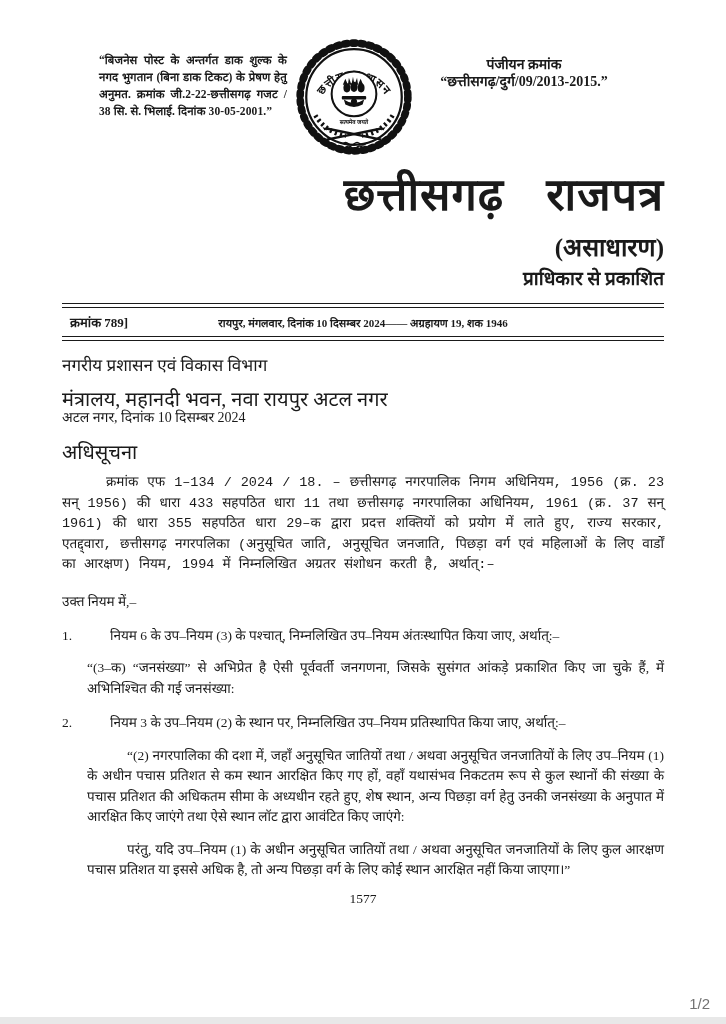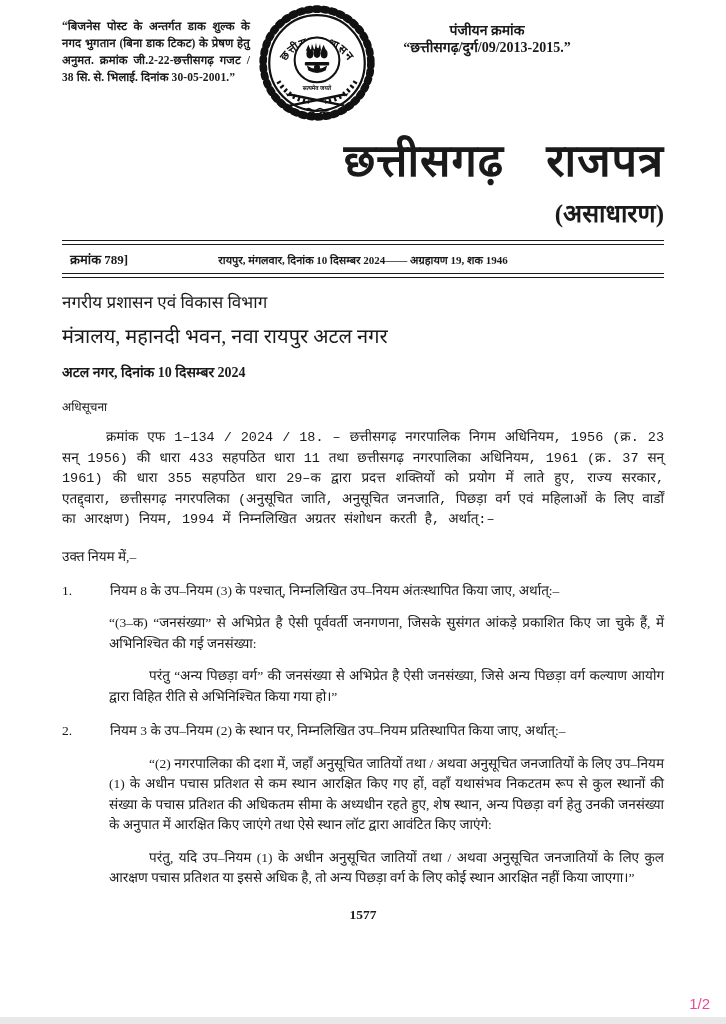--- a/index.html
+++ b/index.html
@@ -4,21 +4,21 @@
 <style>
   html,body{margin:0;padding:0;}
   body{
     width:726px;height:1024px;overflow:hidden;position:relative;
     background:#ffffff;color:#1a1a1a;
     font-family:"Liberation Serif","DejaVu Serif",serif;
   }
   .doc{padding:0 62px;position:relative;}
 
   
-  .header{display:flex;justify-content:flex-start;align-items:flex-start;}
+  .header{display:flex;justify-content:center;align-items:flex-start;padding-top:34px;}
   .notice-left{
     width:188px;margin-top:18px;font-weight:bold;font-size:11.5px;line-height:17px;
     text-align:justify;letter-spacing:.1px;
   }
   .emblem-wrap{width:126px;height:126px;flex:0 0 auto;margin:0 4px;}
   .reg-right{width:206px;margin-top:22px;font-weight:bold;font-size:14px;line-height:17px;text-align:center;}
 
   
   .masthead{text-align:right;margin-top:10px;}
   .gazette-title{font-size:45px;font-weight:bold;line-height:50px;letter-spacing:1px;}
@@ -30,39 +30,39 @@
   .issue-block{margin-top:12px;}
   .rule-double{height:3px;border-top:1px solid #1a1a1a;border-bottom:1px solid #1a1a1a;}
   .issue-row{position:relative;height:28px;display:flex;align-items:center;}
   .issue-number{position:absolute;left:8px;font-weight:bold;font-size:13px;}
   .issue-date{width:100%;text-align:center;font-weight:bold;font-size:11px;}
 
   
   .dept{text-align:left;}
   .dept-l1{font-size:17px;margin-top:14px;line-height:22px;}
   .dept-l2{font-size:20px;margin-top:12px;line-height:20px;}
-  .place-date{font-size:14px;margin-top:18px;line-height:18px;font-weight:bold;}
-  .notice-heading{font-size:12px;margin-top:15px;line-height:20px;}
+  .place-date{font-size:14px;line-height:18px;}
+  .notice-heading{font-size:20px;margin-top:15px;line-height:20px;}
 
   
   .body-text{font-size:13.5px;line-height:20.5px;text-align:justify;}
   .intro{margin-top:11px;text-indent:44px;font-family:Liberation Mono, monospace;}
   .amend-heading{text-align:center;font-size:15px;font-weight:bold;margin-top:14px;line-height:20px;}
   .preamble{margin-top:16px;font-size:13.5px;line-height:20px;}
   .item{display:flex;margin-top:14px;}
   .item-num{width:48px;flex:0 0 auto;font-size:13.5px;line-height:20.5px;}
   .item-text{flex:1;}
-  .sub{margin-top:12px;margin-left:47px;}
+  .sub{margin-top:12px;margin-left:25px;}
   .sub.indent{text-indent:40px;}
 
-  .page-number{text-align:center;font-size:13.5px;font-weight:bold;margin-top:18px;}
+  .page-number{text-align:center;font-size:13.5px;font-weight:normal;margin-top:10px;}
 
   
   .viewer-indicator{
-    position:absolute;right:16px;bottom:12px;color:#ec4899;font-size:15px;
+    position:absolute;right:16px;bottom:12px;color:#737373;font-size:15px;
     font-family:"Liberation Sans","DejaVu Sans",sans-serif;
   }
   .viewer-strip{position:absolute;left:0;bottom:0;width:100%;height:7px;background:#e8e8e8;}
 </style>
 </head>
 <body>
 
 <div class="doc">
 
   <div class="header">
@@ -116,20 +116,21 @@
       <div>पंजीयन क्रमांक</div>
       <div>“छत्तीसगढ़/दुर्ग/09/2013-2015.”</div>
     </div>
   </div>
 
   <div class="masthead">
     <div class="gazette-title">
       <span class="w1">छत्तीसगढ़</span><span>राजपत्र</span>
     </div>
     <div class="gazette-sub">(असाधारण)</div>
+    <div class="gazette-pub">प्राधिकार से प्रकाशित</div>
   </div>
 
   <div class="issue-block">
     <div class="rule-double"></div>
     <div class="issue-row">
       <span class="issue-number">क्रमांक 789]</span>
       <span class="issue-date">रायपुर, मंगलवार, दिनांक 10 दिसम्बर 2024—— अग्रहायण 19, शक 1946</span>
     </div>
     <div class="rule-double"></div>
   </div>
@@ -141,24 +142,23 @@
     <div class="notice-heading">अधिसूचना</div>
   </div>
 
   <div class="body-text intro">क्रमांक एफ 1–134 / 2024 / 18. – छत्तीसगढ़ नगरपालिक निगम अधिनियम, 1956 (क्र. 23 सन् 1956) की धारा 433 सहपठित धारा 11 तथा छत्तीसगढ़ नगरपालिका अधिनियम, 1961 (क्र. 37 सन् 1961) की धारा 355 सहपठित धारा 29–क द्वारा प्रदत्त शक्तियों को प्रयोग में लाते हुए, राज्य सरकार, एतद्द्वारा, छत्तीसगढ़ नगरपलिका (अनुसूचित जाति, अनुसूचित जनजाति, पिछड़ा वर्ग एवं महिलाओं के लिए वार्डों का आरक्षण) नियम, 1994 में निम्नलिखित अग्रतर संशोधन करती है, अर्थात्:–</div>
 
 
   <div class="preamble">उक्त नियम में,–</div>
 
   <div class="item">
     <div class="item-num">1.</div>
-    <div class="item-text body-text">नियम 8 के उप–नियम (3) के पश्चात्, निम्नलिखित उप–नियम अंतःस्थापित किया जाए, अर्थात्:–</div>
+    <div class="item-text body-text">नियम 6 के उप–नियम (3) के पश्चात्, निम्नलिखित उप–नियम अंतःस्थापित किया जाए, अर्थात्:–</div>
   </div>
   <div class="body-text sub">“(3–क) “जनसंख्या” से अभिप्रेत है ऐसी पूर्ववर्ती जनगणना, जिसके सुसंगत आंकड़े प्रकाशित किए जा चुके हैं, में अभिनिश्चित की गई जनसंख्या:</div>
-  <div class="body-text sub indent">परंतु “अन्य पिछड़ा वर्ग” की जनसंख्या से अभिप्रेत है ऐसी जनसंख्या, जिसे अन्य पिछड़ा वर्ग कल्याण आयोग द्वारा विहित रीति से अभिनिश्चित किया गया हो।”</div>
 
   <div class="item">
     <div class="item-num">2.</div>
     <div class="item-text body-text">नियम 3 के उप–नियम (2) के स्थान पर, निम्नलिखित उप–नियम प्रतिस्थापित किया जाए, अर्थात्:–</div>
   </div>
   <div class="body-text sub indent">“(2) नगरपालिका की दशा में, जहाँ अनुसूचित जातियों तथा / अथवा अनुसूचित जनजातियों के लिए उप–नियम (1) के अधीन पचास प्रतिशत से कम स्थान आरक्षित किए गए हों, वहाँ यथासंभव निकटतम रूप से कुल स्थानों की संख्या के पचास प्रतिशत की अधिकतम सीमा के अध्यधीन रहते हुए, शेष स्थान, अन्य पिछड़ा वर्ग हेतु उनकी जनसंख्या के अनुपात में आरक्षित किए जाएंगे तथा ऐसे स्थान लॉट द्वारा आवंटित किए जाएंगे:</div>
   <div class="body-text sub indent">परंतु, यदि उप–नियम (1) के अधीन अनुसूचित जातियों तथा / अथवा अनुसूचित जनजातियों के लिए कुल आरक्षण पचास प्रतिशत या इससे अधिक है, तो अन्य पिछड़ा वर्ग के लिए कोई स्थान आरक्षित नहीं किया जाएगा।”</div>
 
   <div class="page-number">1577</div>
 </div>

